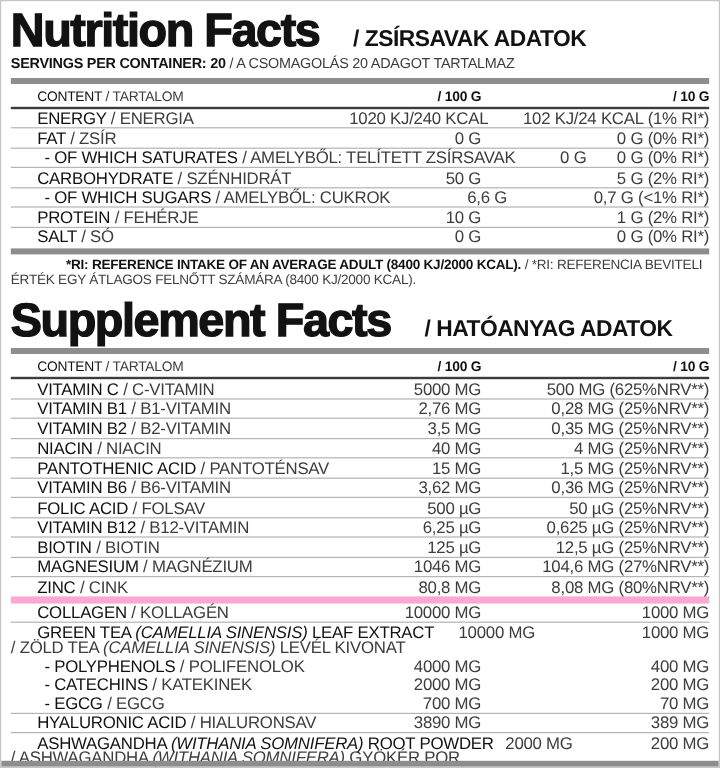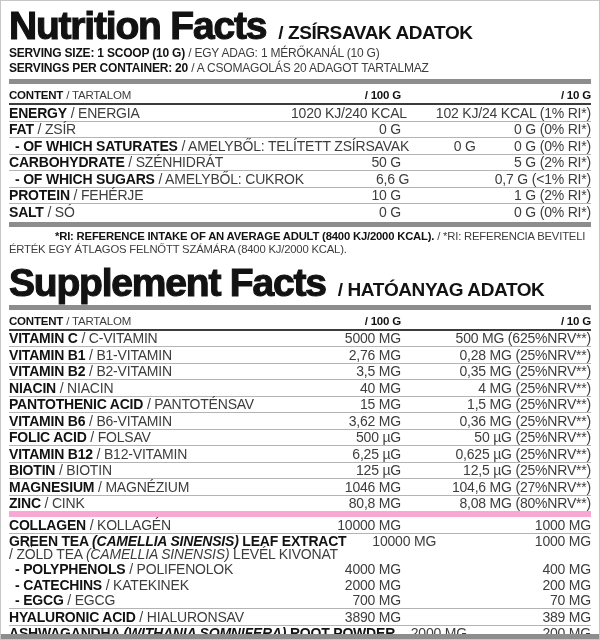--- a/index.html
+++ b/index.html
@@ -8,21 +8,21 @@
     width:600px;height:640px;
     box-sizing:border-box;
     padding:0 8px;
     border:1px solid #c6c6c6;
     overflow:hidden;
     background:#fff;
     font-family:"Liberation Sans", sans-serif;
     color:#1a1a1a;
   }
   
-  .title-row{display:flex;align-items:baseline;gap:12px;padding-top:3px;height:42px;}
+  .title-row{display:flex;align-items:baseline;gap:28px;padding-top:3px;height:42px;}
   .big-title{
     font-size:39px;font-weight:bold;letter-spacing:-1.2px;color:#121212;
     -webkit-text-stroke:1.1px #121212;
     white-space:nowrap;
   }
   .title-hu{font-size:19px;font-weight:bold;letter-spacing:-0.4px;color:#121212;white-space:nowrap;}
   
   .serving-line{font-size:12px;line-height:14.5px;letter-spacing:-0.2px;white-space:nowrap;}
   .bold-part{font-weight:bold;color:#121212;}
   .reg-part{font-weight:normal;color:#3d3d3d;}
@@ -39,21 +39,21 @@
   }
   .thead .name{flex:1;}
   .col{white-space:nowrap;text-align:right;font-weight:bold;color:#121212;}
   .c100{width:110px;}
   .c10{width:190px;}
   .row{display:flex;align-items:flex-start;font-size:14px;letter-spacing:-0.2px;padding:1.5px 0;}
   .row .name{flex:1;line-height:12.5px;white-space:nowrap;}
   .row .v{text-align:right;line-height:12.5px;white-space:nowrap;color:#3d3d3d;}
   .row .v100{width:110px;}
   .row .v10{width:190px;}
-  .en{font-weight:bold;color:#121212;}
+  .en{font-weight:normal;color:#121212;margin-left:22px;}
   .hu{font-weight:normal;color:#3d3d3d;}
   .sub .name{padding-left:6px;}
   .b-thin{border-top:1px solid #b4b4b4;justify-content:flex-end;}
   .b-heavy{border-top:6px solid #f9a8d4;}
   .b-none{border-top:none;}
   .nl1,.nl2{line-height:12.5px;}
   
   .footnote{font-size:11.3px;line-height:13px;letter-spacing:-0.2px;color:#3d3d3d;padding:3px 0 2px;}
   .footnote .bold-part{color:#121212;margin-left:46px;}
 </style>
@@ -61,23 +61,20 @@
 <body>
 
 <div class="label">
 
   <div>
     <div class="title-row">
       <span class="big-title">Nutrition Facts</span>
       <span class="title-hu">/ ZSÍRSAVAK ADATOK</span>
     </div>
     <div class="serving-line">
-      <span class="bold-part">SERVING SIZE: 1 SCOOP (10 G)</span><span class="reg-part"> / EGY ADAG: 1 MÉRŐKANÁL (10 G)</span>
-    </div>
-    <div class="serving-line">
       <span class="bold-part">SERVINGS PER CONTAINER: 20</span><span class="reg-part"> / A CSOMAGOLÁS 20 ADAGOT TARTALMAZ</span>
     </div>
     <div class="bar"></div>
 
     <div class="thead">
       <span class="name"><span class="en">CONTENT</span> <span class="hu">/ TARTALOM</span></span>
       <span class="col c100">/ 100 G</span>
       <span class="col c10">/ 10 G</span>
     </div>
     <div>

